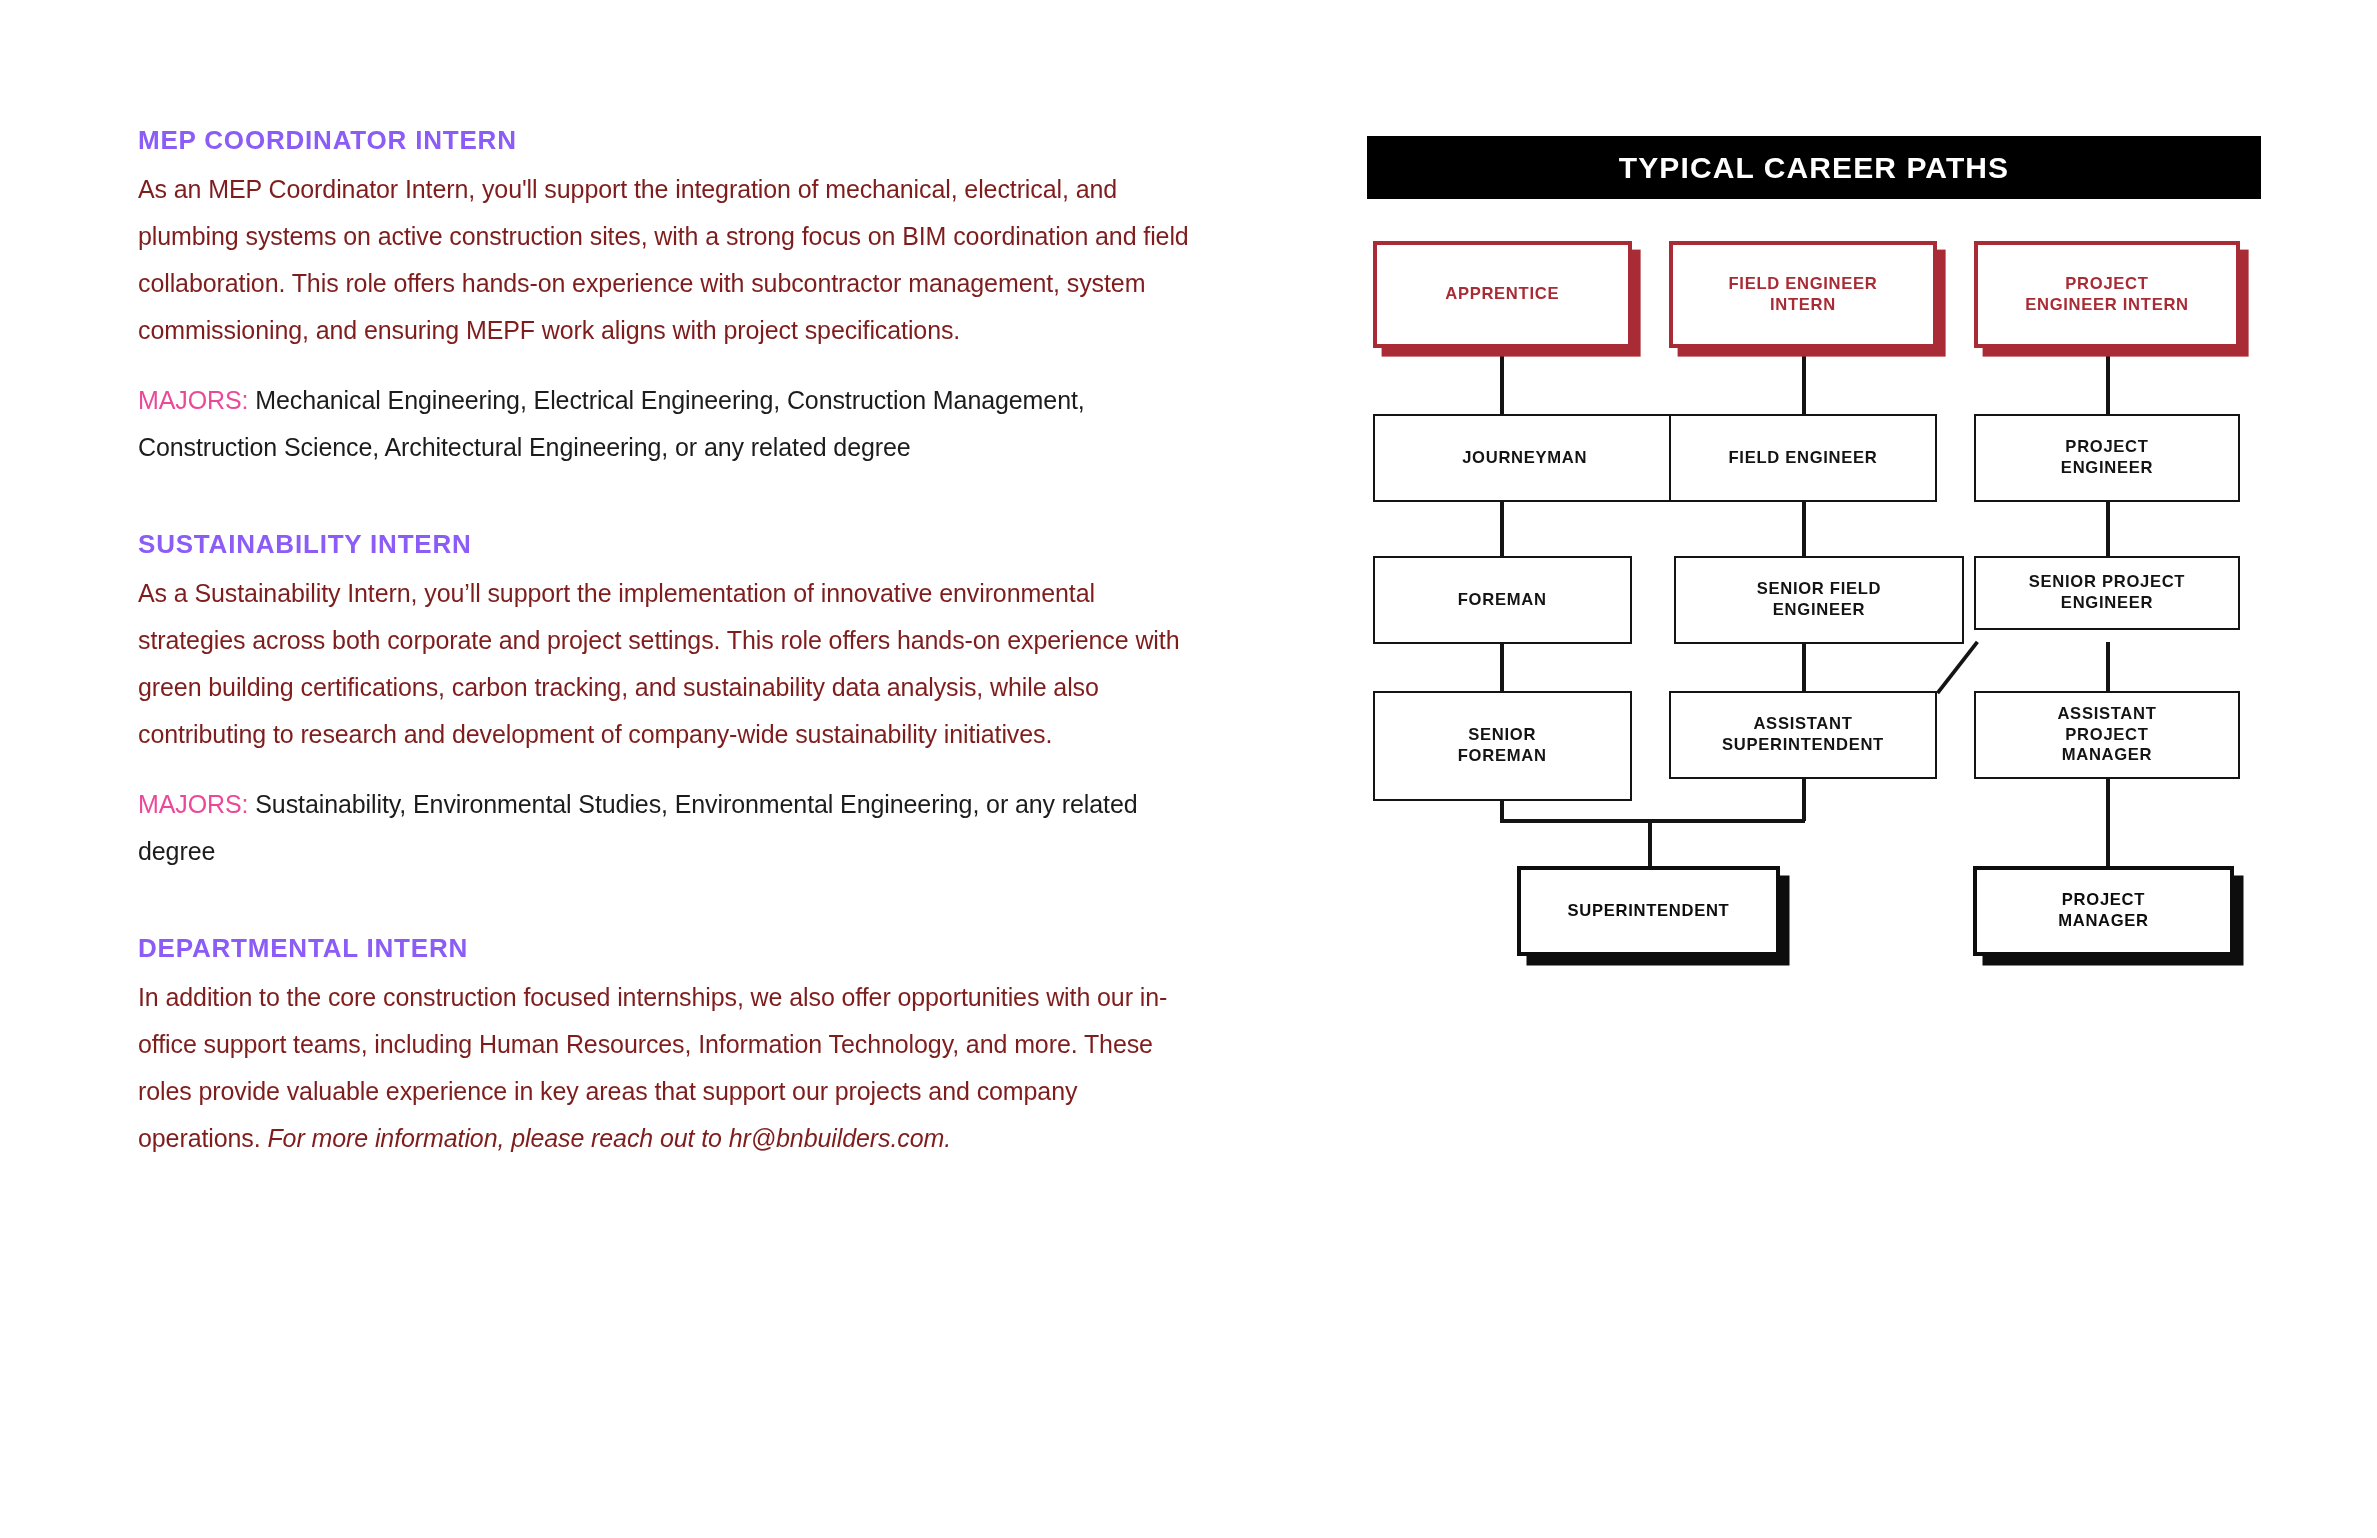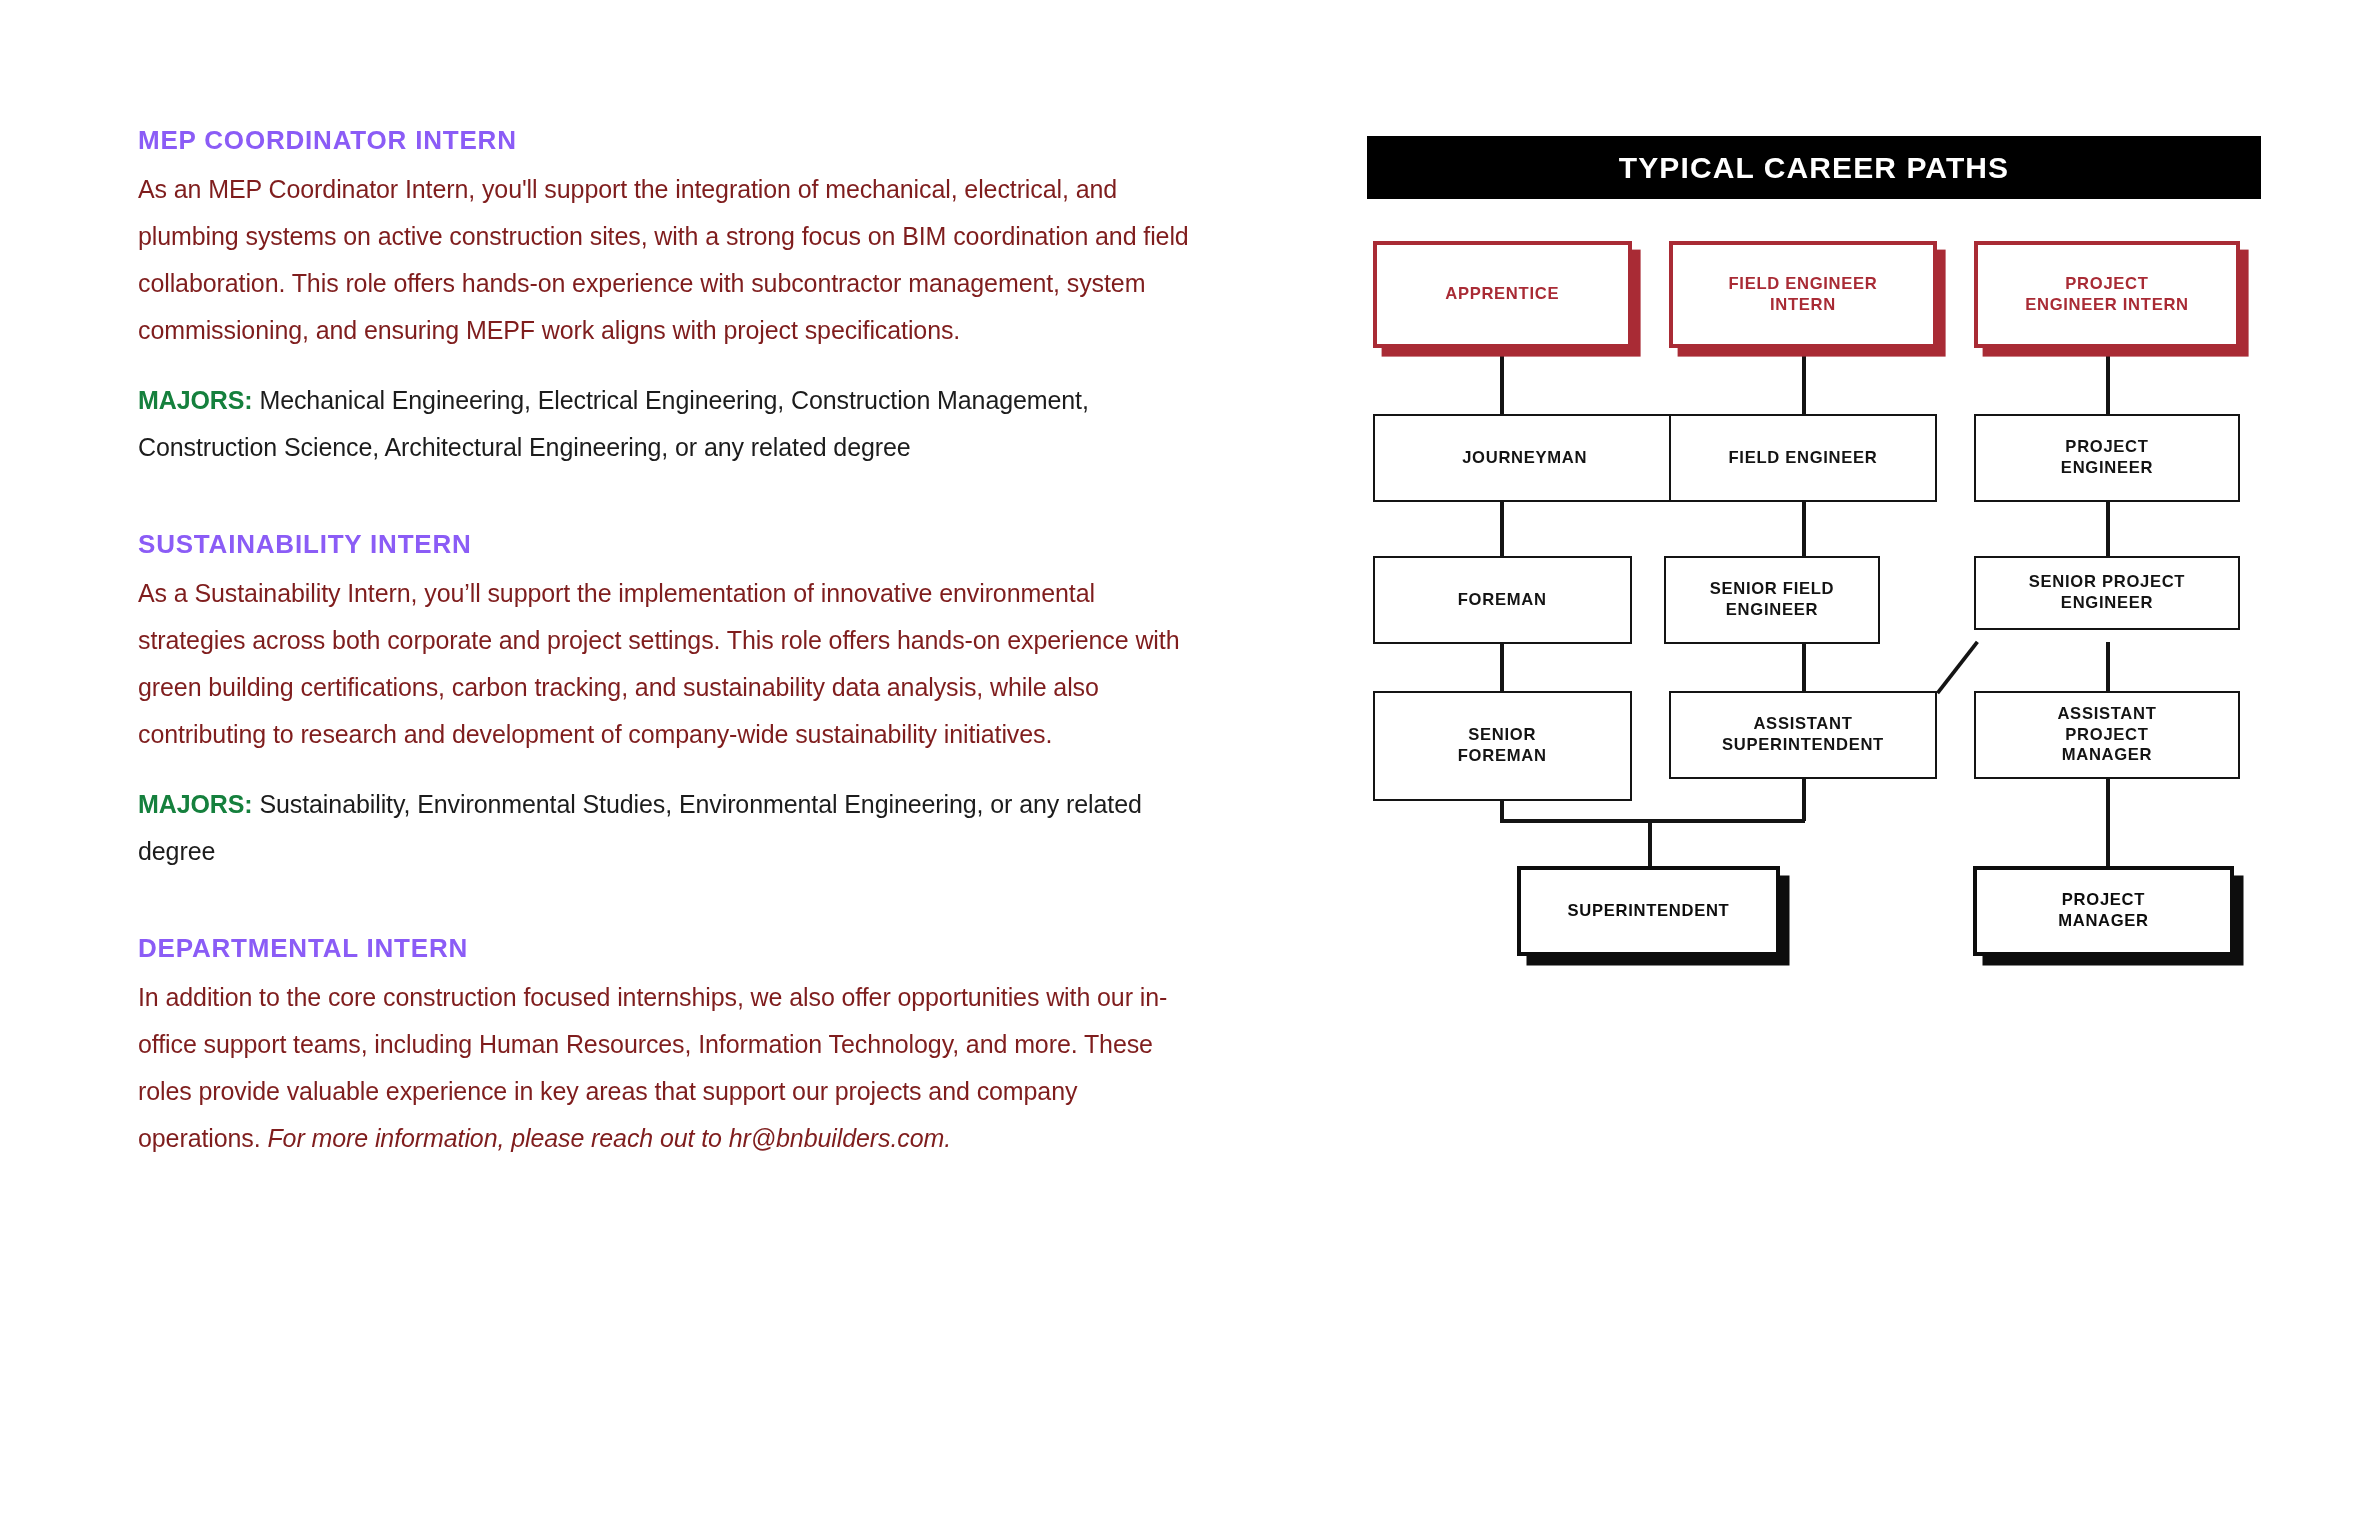--- a/index.html
+++ b/index.html
@@ -43,22 +43,22 @@
   }
   .majors-para {
     color: #1c1c1c;
     font-size: 25px;
     line-height: 47px;
     margin: 23px 0 0 0;
     font-weight: 400;
     letter-spacing: -0.1px;
   }
   .majors-label {
-    color: #15803d;
-    font-weight: 700;
+    color: #ec4899;
+    font-weight: 400;
   }
   .italic-tail { font-style: italic; }
   .gap-1 { height: 59px; }
   .gap-2 { height: 59px; }
 
   
   #diagram {
     position: absolute;
     left: 1367px;
     top: 136px;
@@ -209,21 +209,21 @@
       <span class="node-label">FIELD ENGINEER</span>
     </div>
     <div class="node plain" style="left:607px; top:278px; width:266px; height:88px;">
       <span class="node-label">PROJECT
 ENGINEER</span>
     </div>
 
     <div class="node plain" style="left:5.7px; top:420px; width:259px; height:88px;">
       <span class="node-label">FOREMAN</span>
     </div>
-    <div class="node plain" style="left:297px; top:420px; width:216px; height:88px;">
+    <div class="node plain" style="left:307px; top:420px; width:290px; height:88px;">
       <span class="node-label">SENIOR FIELD
 ENGINEER</span>
     </div>
     <div class="node plain" style="left:607px; top:420px; width:266px; height:74px;">
       <span class="node-label">SENIOR PROJECT
 ENGINEER</span>
     </div>
 
     <div class="node plain" style="left:5.7px; top:555px; width:259px; height:110px;">
       <span class="node-label">SENIOR

